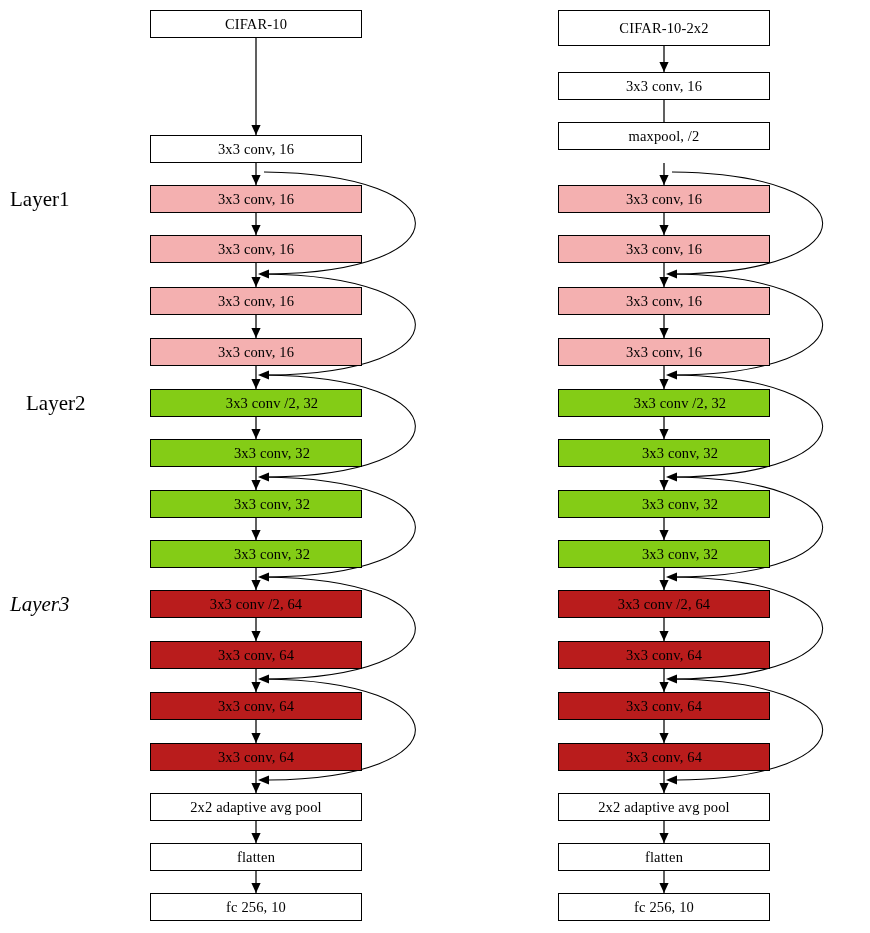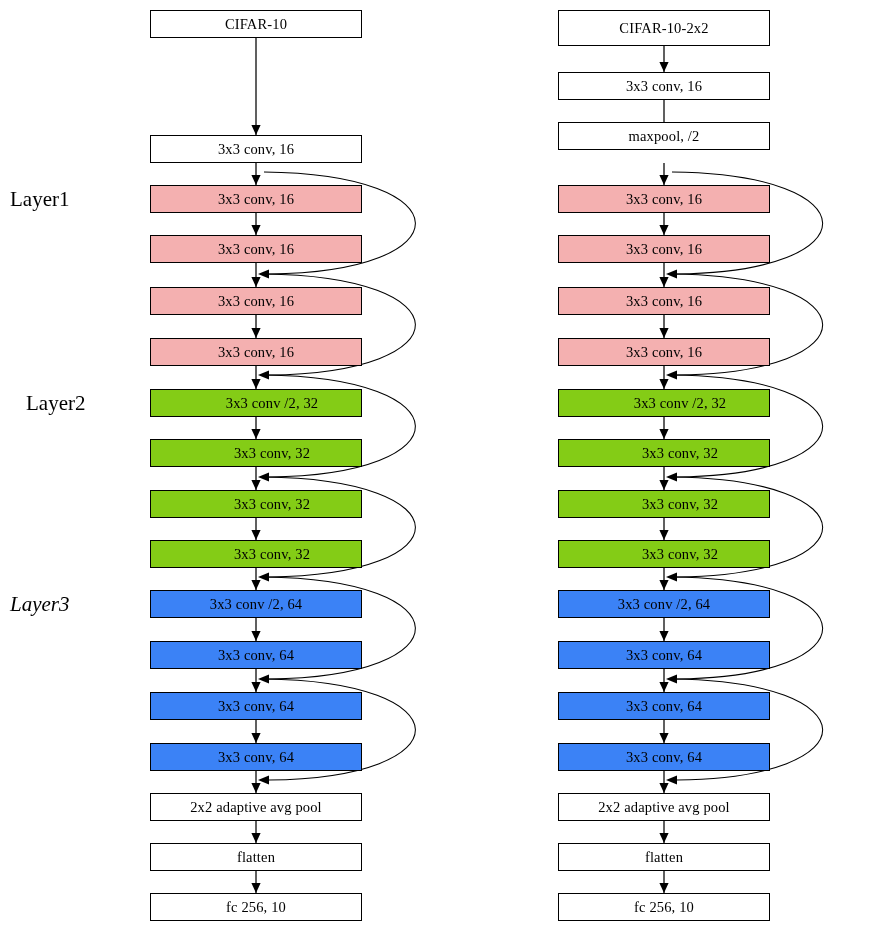--- a/index.html
+++ b/index.html
@@ -56,21 +56,21 @@
     align-items: center;
     justify-content: center;
     font-size: 14.5px;
     line-height: 1;
     letter-spacing: 0.15px;
     white-space: nowrap;
     z-index: 2;
   }
   .node.pink  { background: #f4b0b0; }
   .node.blue  { background: #84cc16; padding-left: 32px; }
-  .node.green { background: #3b82f6; }
+  .node.green { background: #b91c1c; }
 
   
   .stage-label {
     position: absolute;
     font-size: 21px;
     line-height: 1;
     white-space: nowrap;
     z-index: 2;
   }
 </style>

